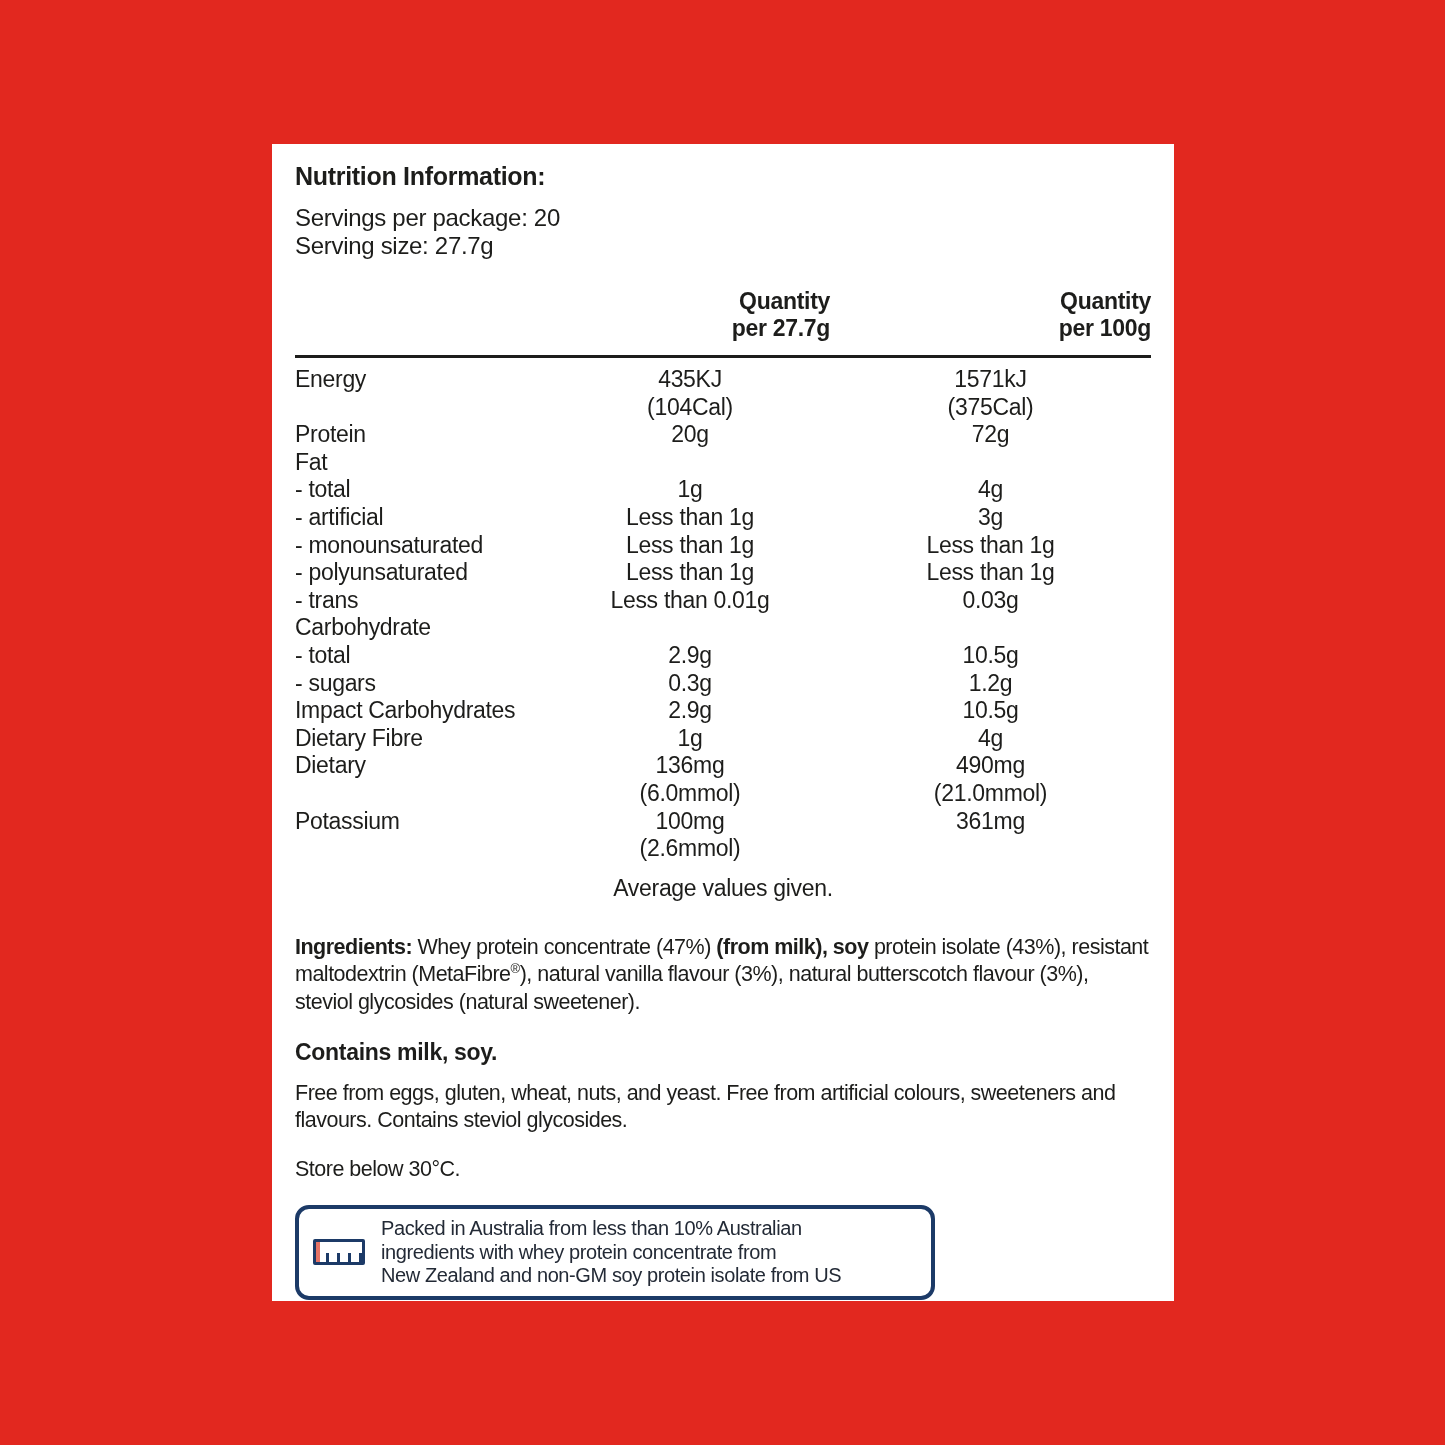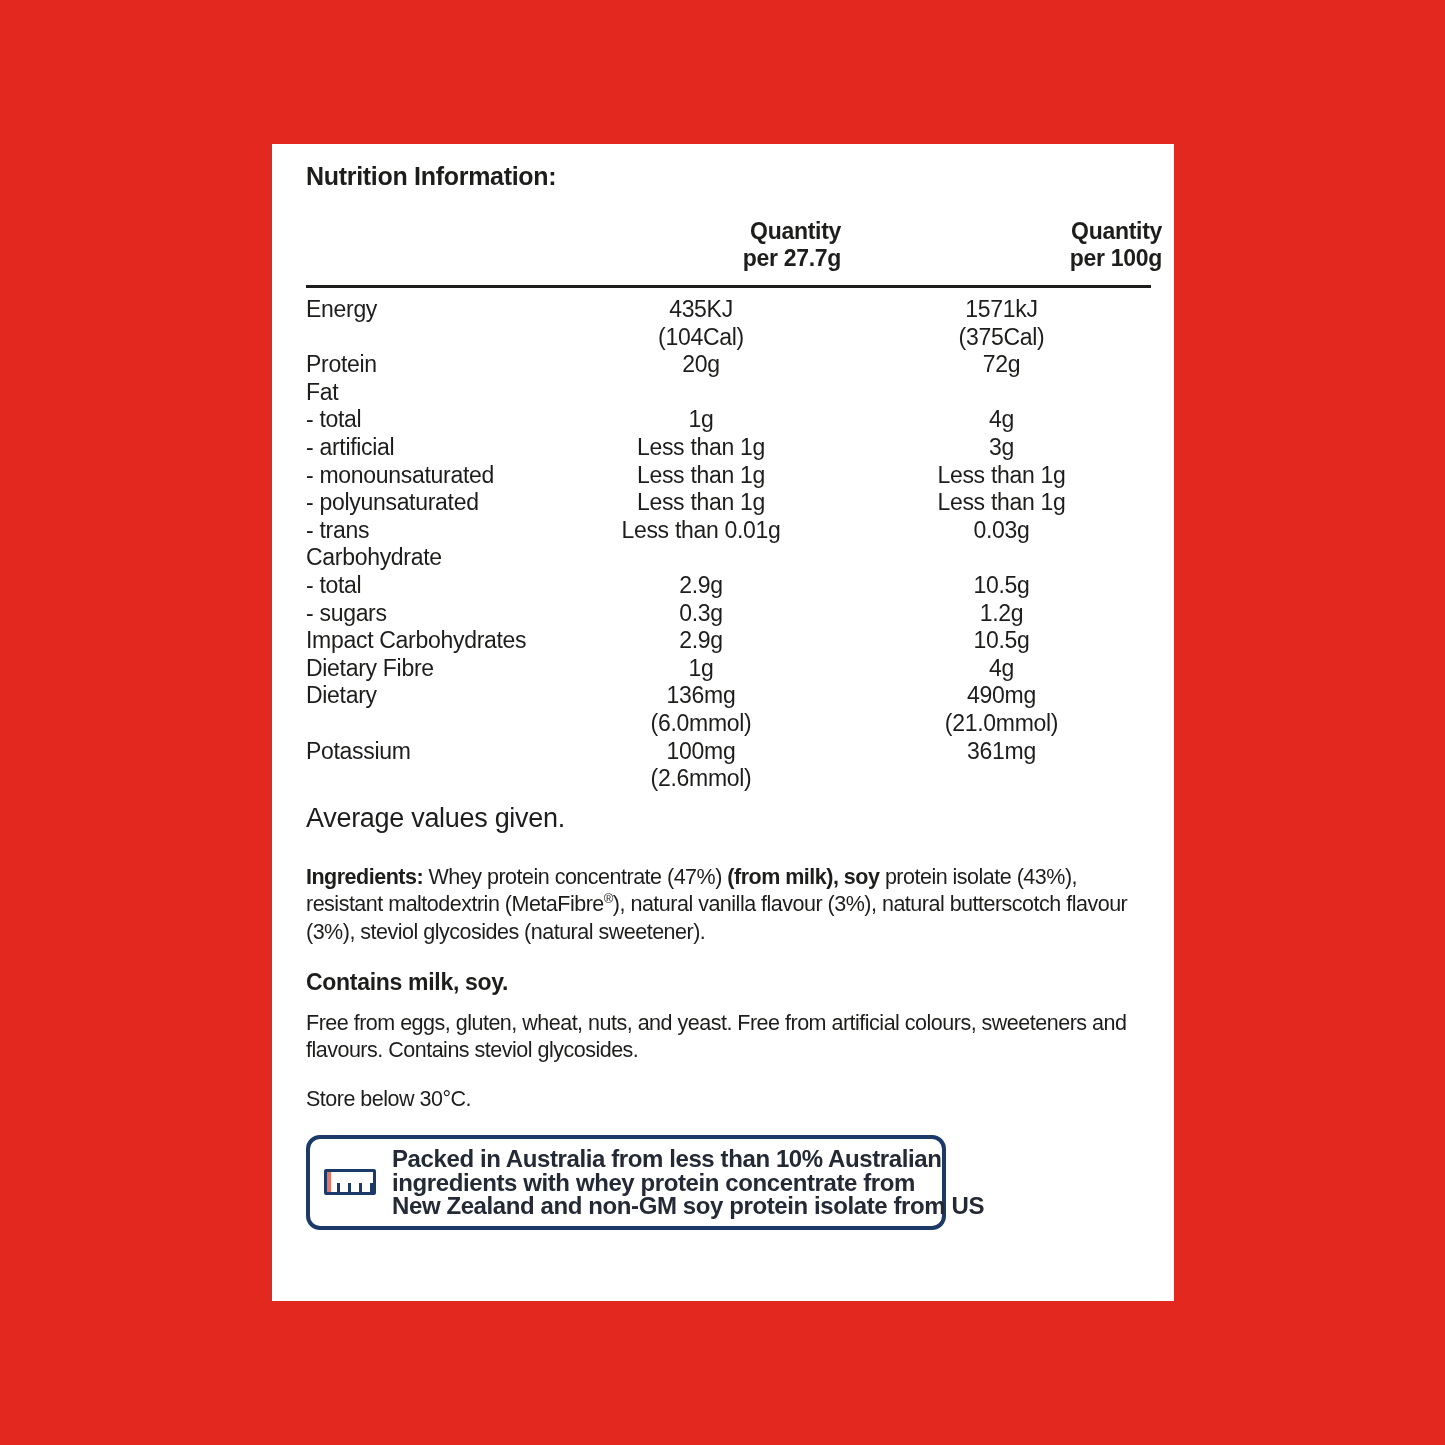--- a/index.html
+++ b/index.html
@@ -17,21 +17,21 @@
     overflow: hidden;
   }
   .panel {
     position: absolute;
     left: 272px;
     top: 144px;
     width: 902px;
     height: 1157px;
     background: #ffffff;
     box-sizing: border-box;
-    padding: 18px 23px 0 34px;
+    padding: 18px 23px 0 23px;
   }
   .title {
     font-size: 25px;
     font-weight: bold;
     line-height: 28px;
     margin: 0;
   }
   .serving-lines {
     margin-top: 14px;
     font-size: 24px;
@@ -67,22 +67,23 @@
   .trow .lbl {
     white-space: nowrap;
     text-align: left;
   }
   .trow .val {
     white-space: nowrap;
     text-align: center;
   }
   .footnote {
     margin-top: 12px;
-    font-size: 27px;
+    font-size: 23px;
     line-height: 27px;
+    text-align: center;
   }
   .para {
     font-size: 21.5px;
     line-height: 27.5px;
     letter-spacing: -0.5px;
   }
   .ingredients { margin-top: 32px; }
   .contains {
     margin-top: 3px;
     font-size: 23px;
@@ -126,34 +127,38 @@
     width: 2.5px;
     height: 9px;
     background: #1c3a67;
   }
   .bar-icon .tick:nth-of-type(2) { left: 10px; }
   .bar-icon .tick:nth-of-type(3) { left: 21px; }
   .bar-icon .tick:nth-of-type(4) { left: 32px; }
   .bar-icon .tick:nth-of-type(5) { left: 43px; }
   .origin-text {
     color: #232a36;
-    font-weight: bold;
-    font-size: 24px;
+    font-weight: normal;
+    font-size: 20px;
     line-height: 23.5px;
     letter-spacing: -0.4px;
     white-space: nowrap;
   }
 </style>
 </head>
 <body>
 
 <div class="panel">
 
   <h1 class="title">Nutrition Information:</h1>
 
+  <div class="serving-lines">
+    <div>Servings per package: 20</div>
+    <div>Serving size: 27.7g</div>
+  </div>
 
   <div class="ntable">
     <div class="thead">
       <span></span>
       <span class="hcell">
         <span>Quantity</span><br>
         <span>per 27.7g</span>
       </span>
       <span class="hcell">
         <span>Quantity</span><br>

